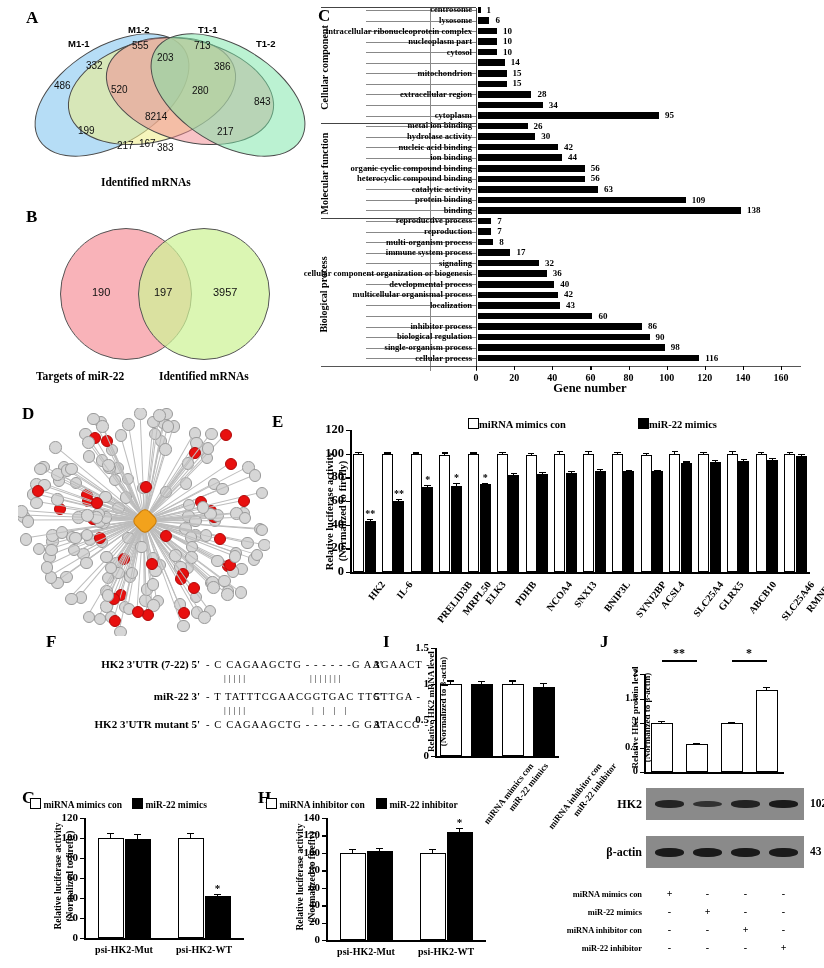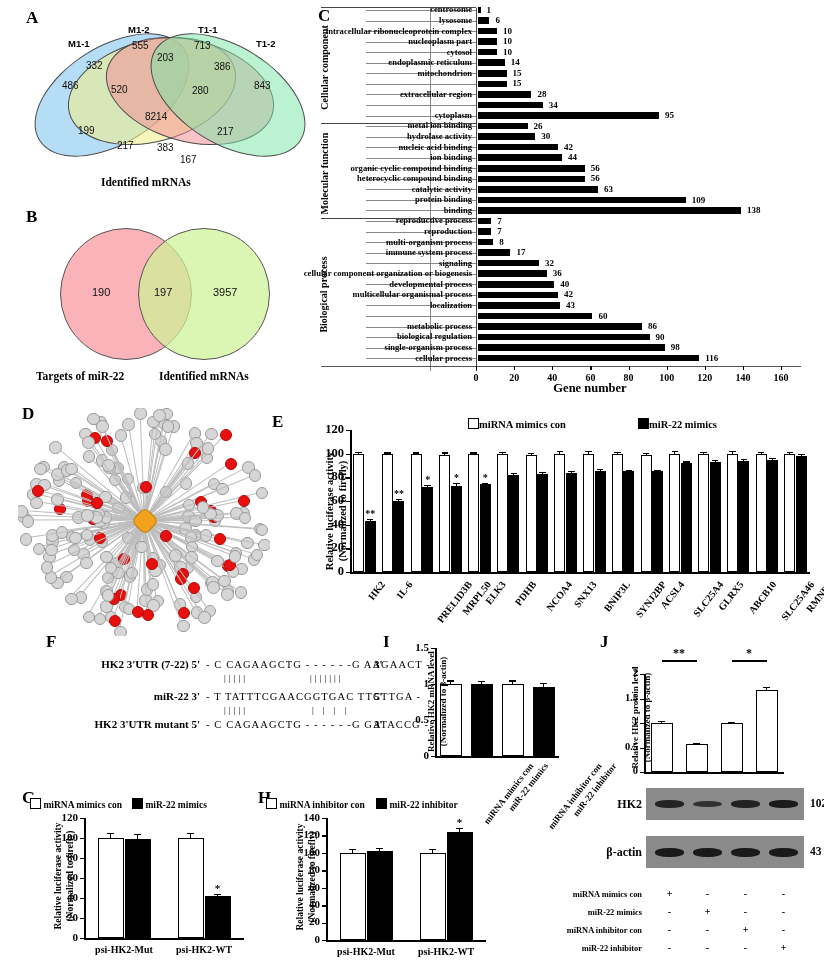--- a/index.html
+++ b/index.html
@@ -75,35 +75,35 @@
   <div class="venn-ell" style="left:12px;top:24px;width:170px;height:96px;background:rgba(137,200,240,.62);transform:rotate(-32deg);"></div>
   <div class="venn-ell" style="left:52px;top:18px;width:170px;height:100px;background:rgba(240,238,140,.58);transform:rotate(-15deg);"></div>
   <div class="venn-ell" style="left:90px;top:18px;width:170px;height:100px;background:rgba(242,140,146,.52);transform:rotate(15deg);"></div>
   <div class="venn-ell" style="left:128px;top:24px;width:170px;height:96px;background:rgba(120,230,165,.50);transform:rotate(32deg);"></div>
 
   <div class="venn-set" style="left:54px;top:16px;">M1-1</div>
   <div class="venn-set" style="left:114px;top:2px;">M1-2</div>
   <div class="venn-set" style="left:184px;top:2px;">T1-1</div>
   <div class="venn-set" style="left:242px;top:16px;">T1-2</div>
 
-  <div class="venn-num" style="left:48px;top:58px;">486</div>
+  <div class="venn-num" style="left:40px;top:58px;">486</div>
   <div class="venn-num" style="left:118px;top:18px;">555</div>
   <div class="venn-num" style="left:180px;top:18px;">713</div>
-  <div class="venn-num" style="left:240px;top:58px;">843</div>
+  <div class="venn-num" style="left:240px;top:74px;">843</div>
   <div class="venn-num" style="left:72px;top:38px;">332</div>
   <div class="venn-num" style="left:143px;top:30px;">203</div>
   <div class="venn-num" style="left:200px;top:39px;">386</div>
   <div class="venn-num" style="left:97px;top:62px;">520</div>
   <div class="venn-num" style="left:178px;top:63px;">280</div>
   <div class="venn-num" style="left:131px;top:89px;">8214</div>
   <div class="venn-num" style="left:64px;top:103px;">199</div>
   <div class="venn-num" style="left:203px;top:104px;">217</div>
   <div class="venn-num" style="left:103px;top:118px;">217</div>
   <div class="venn-num" style="left:143px;top:120px;">383</div>
-  <div class="venn-num" style="left:125px;top:132px;margin-left:41px;">167</div>
+  <div class="venn-num" style="left:125px;top:116px;">167</div>
 </div>
 <div class="venn-cap" style="left:101px;top:176px;">Identified mRNAs</div>
 
 <div class="plabel" style="left:26px;top:207px;">B</div>
 <div class="panel" style="left:50px;top:222px;width:230px;height:142px;">
   <div class="circ" style="left:10px;top:6px;width:130px;height:130px;background:rgba(246,150,158,.72);"></div>
   <div class="circ" style="left:88px;top:6px;width:130px;height:130px;background:rgba(205,243,150,.72);"></div>
   <div class="venn-num" style="left:42px;top:64px;font-size:11px;">190</div>
   <div class="venn-num" style="left:104px;top:64px;font-size:11px;">197</div>
   <div class="venn-num" style="left:163px;top:64px;font-size:11px;">3957</div>
@@ -129,21 +129,20 @@
     <div class="c-val" style="left: 188.062px; top: 23.7px;">10</div>
     <div class="c-row-line" style="left: 51px; top: 39.65px; width: 110px;"></div>
     <div class="c-cat" style="left: -239px; top: 35.05px; width: 396px;">nucleoplasm part</div>
     <div class="c-bar" style="left: 163px; top: 36.35px; width: 19.0625px; height: 6.6px;"></div>
     <div class="c-val" style="left: 188.062px; top: 34.25px;">10</div>
     <div class="c-row-line" style="left: 51px; top: 50.2px; width: 110px;"></div>
     <div class="c-cat" style="left: -239px; top: 45.6px; width: 396px;">cytosol</div>
     <div class="c-bar" style="left: 163px; top: 46.9px; width: 19.0625px; height: 6.6px;"></div>
     <div class="c-val" style="left: 188.062px; top: 44.8px;">10</div>
     <div class="c-row-line" style="left: 51px; top: 60.75px; width: 110px;"></div>
-    <div class="c-cat" style="left: -239px; top: 56.15px; width: 396px;">endoplasmic reticulum</div>
     <div class="c-bar" style="left: 163px; top: 57.45px; width: 26.6875px; height: 6.6px;"></div>
     <div class="c-val" style="left: 195.688px; top: 55.35px;">14</div>
     <div class="c-row-line" style="left: 51px; top: 71.3px; width: 110px;"></div>
     <div class="c-cat" style="left: -239px; top: 66.7px; width: 396px;">mitochondrion</div>
     <div class="c-bar" style="left: 163px; top: 68px; width: 28.5938px; height: 6.6px;"></div>
     <div class="c-val" style="left: 197.594px; top: 65.9px;">15</div>
     <div class="c-row-line" style="left: 51px; top: 81.85px; width: 110px;"></div>
     <div class="c-bar" style="left: 163px; top: 78.55px; width: 28.5938px; height: 6.6px;"></div>
     <div class="c-val" style="left: 197.594px; top: 76.45px;">15</div>
     <div class="c-row-line" style="left: 51px; top: 92.4px; width: 110px;"></div>
@@ -226,21 +225,21 @@
     <div class="c-bar" style="left: 163px; top: 289.55px; width: 80.0625px; height: 6.6px;"></div>
     <div class="c-val" style="left: 249.062px; top: 287.45px;">42</div>
     <div class="c-row-line" style="left: 51px; top: 303.4px; width: 110px;"></div>
     <div class="c-cat" style="left: -239px; top: 298.8px; width: 396px;">localization</div>
     <div class="c-bar" style="left: 163px; top: 300.1px; width: 81.9688px; height: 6.6px;"></div>
     <div class="c-val" style="left: 250.969px; top: 298px;">43</div>
     <div class="c-row-line" style="left: 51px; top: 313.95px; width: 110px;"></div>
     <div class="c-bar" style="left: 163px; top: 310.65px; width: 114.375px; height: 6.6px;"></div>
     <div class="c-val" style="left: 283.375px; top: 308.55px;">60</div>
     <div class="c-row-line" style="left: 51px; top: 324.5px; width: 110px;"></div>
-    <div class="c-cat" style="left: -239px; top: 319.9px; width: 396px;">metabolic process</div>
+    <div class="c-cat" style="left: -239px; top: 319.9px; width: 396px;">inhibitor process</div>
     <div class="c-bar" style="left: 163px; top: 321.2px; width: 163.938px; height: 6.6px;"></div>
     <div class="c-val" style="left: 332.938px; top: 319.1px;">86</div>
     <div class="c-row-line" style="left: 51px; top: 335.05px; width: 110px;"></div>
     <div class="c-cat" style="left: -239px; top: 330.45px; width: 396px;">biological regulation</div>
     <div class="c-bar" style="left: 163px; top: 331.75px; width: 171.562px; height: 6.6px;"></div>
     <div class="c-val" style="left: 340.562px; top: 329.65px;">90</div>
     <div class="c-row-line" style="left: 51px; top: 345.6px; width: 110px;"></div>
     <div class="c-cat" style="left: -239px; top: 341px; width: 396px;">single-organism process</div>
     <div class="c-bar" style="left: 163px; top: 342.3px; width: 186.812px; height: 6.6px;"></div>
     <div class="c-val" style="left: 355.812px; top: 340.2px;">98</div>

